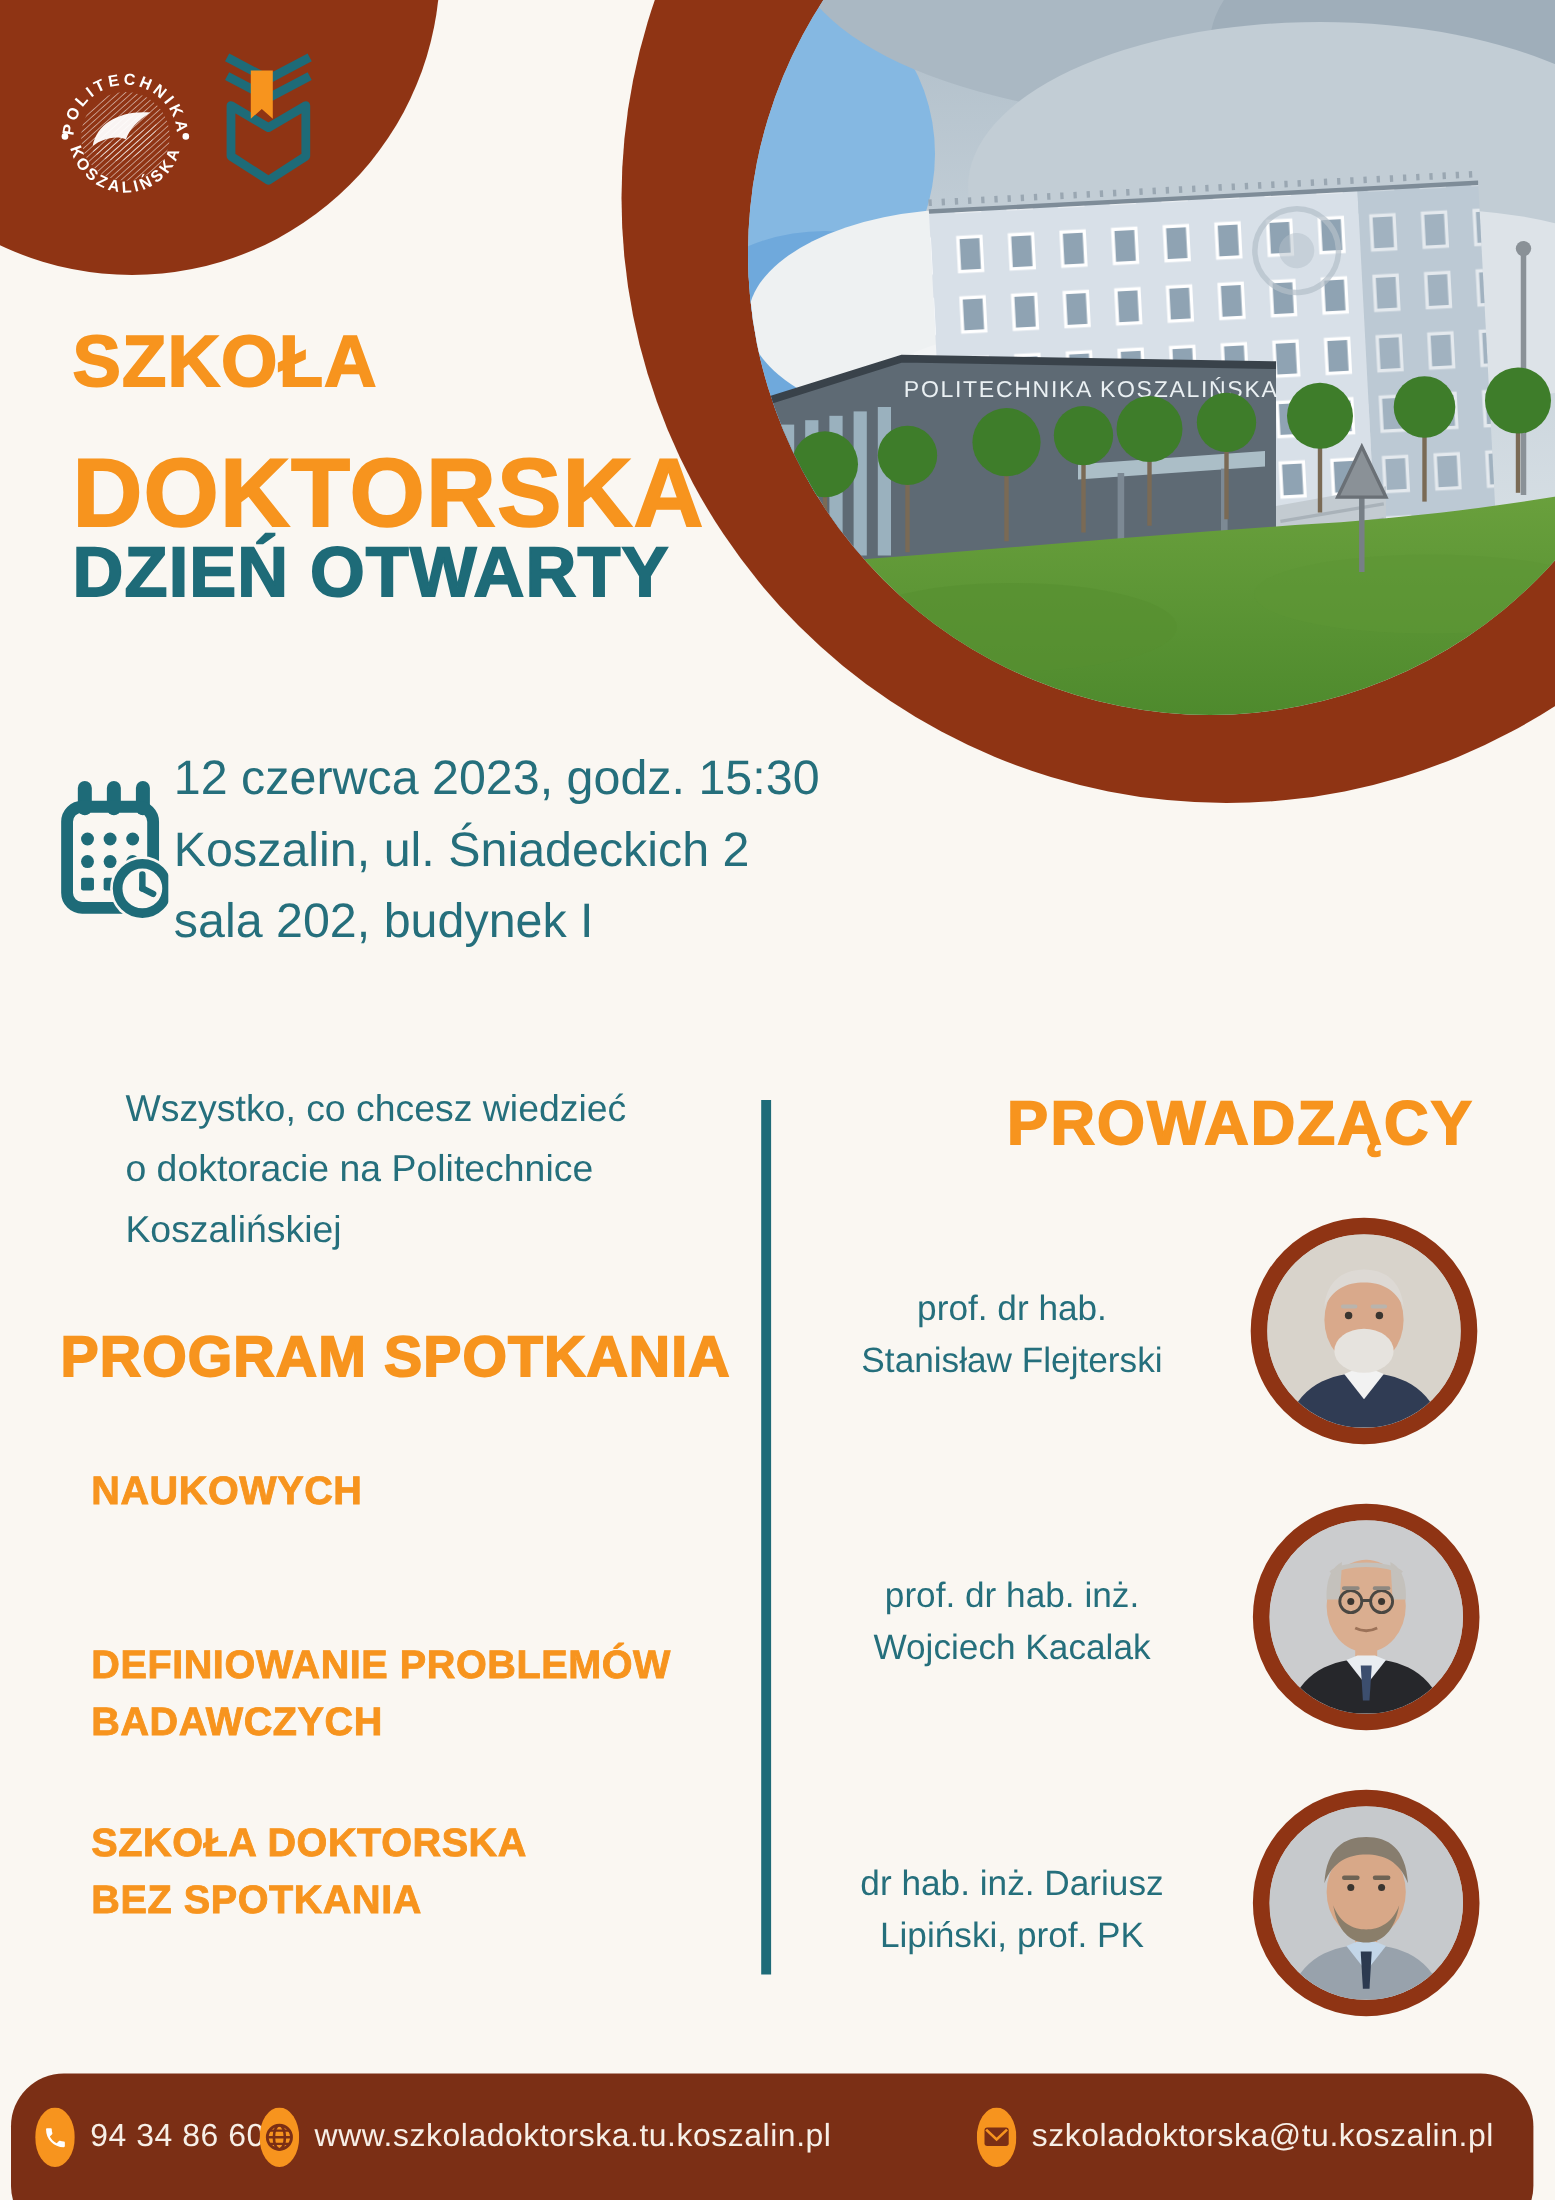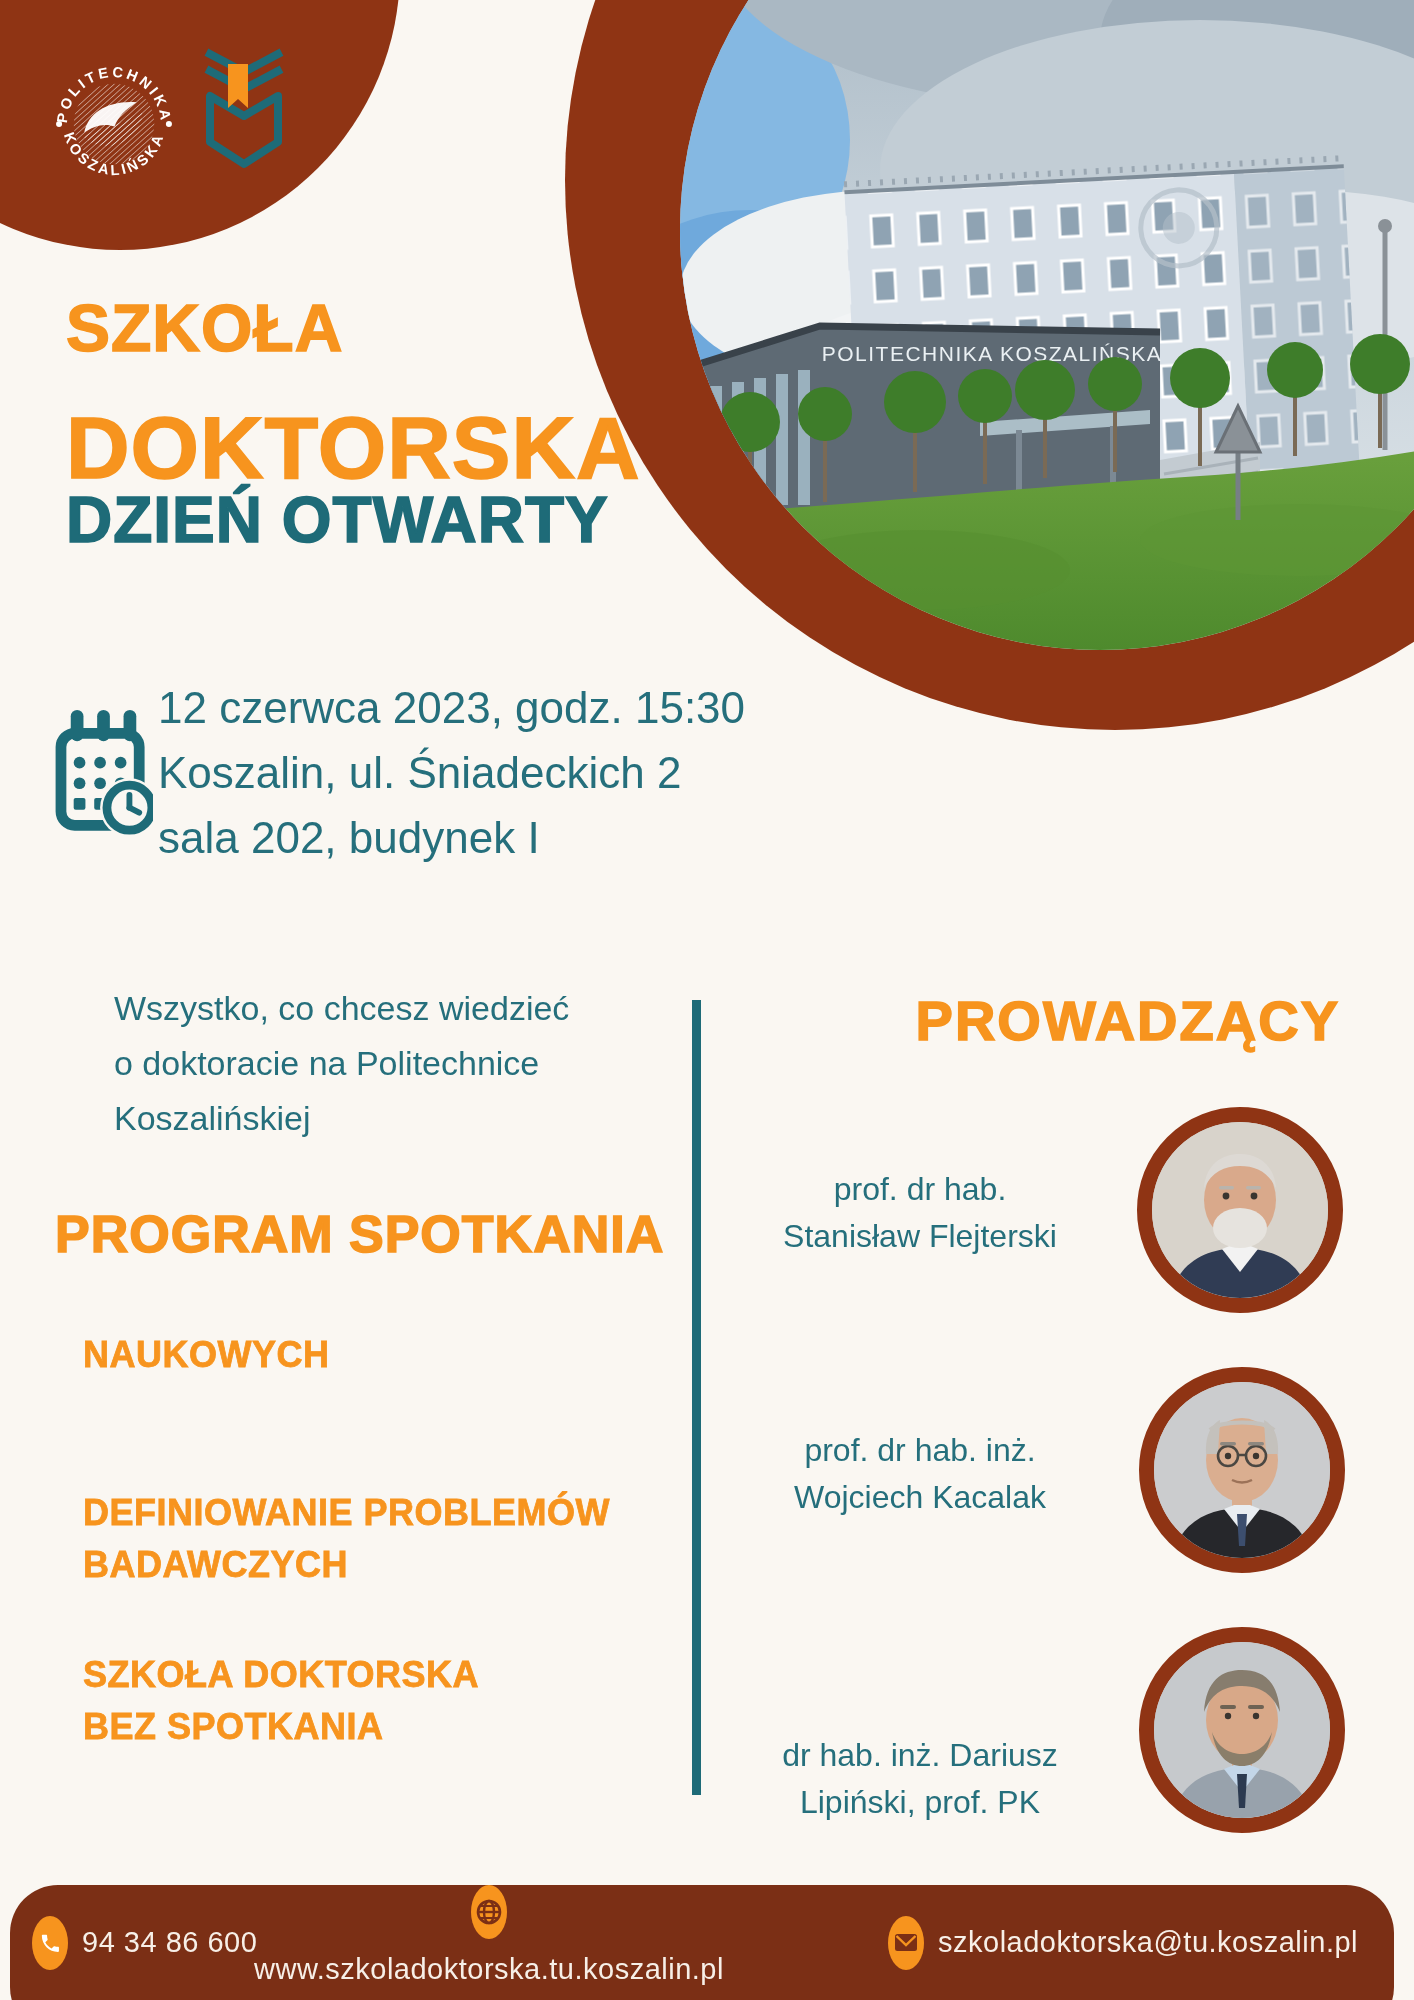--- a/index.html
+++ b/index.html
@@ -38,36 +38,36 @@
     letter-spacing:0.5px; z-index:3;}
   .pi-1{top:1329px;} .pi-2{top:1487px;} .pi-3{top:1649px;}
   
   .divider{position:absolute; left:692px; top:1000px; width:9px; height:795px;
     background:var(--teal,#1E6B78); z-index:3;}
   
   .presenters-heading{position:absolute; left:760px; top:993px; width:580px; text-align:right;
     font-size:56px; line-height:56px; color:var(--orange,#F7941E); letter-spacing:2px; z-index:3;}
   .presenter-text{position:absolute; left:705px; width:430px; text-align:center;
     font-size:32px; line-height:47px; color:var(--teal_text,#256F7C); z-index:3;}
-  .pt-1{top:1166px;} .pt-2{top:1427px;} .pt-3{top:1689px;margin-top:43px;}
+  .pt-1{top:1166px;} .pt-2{top:1427px;} .pt-3{top:1689px;}
   .presenter-photo{position:absolute; width:176px; height:176px; border-radius:50%;
     border:15px solid var(--rust,#8F3414); overflow:hidden; z-index:3; background:#ccc;}
   .pp-1{left:1137px; top:1107px;} .pp-2{left:1139px; top:1367px;} .pp-3{left:1139px; top:1627px;}
   .presenter-photo svg{display:block; width:176px; height:176px;}
   
   .av1 .bg{fill:#D8D3CB;} .av1 .skin{fill:#D9A98B;} .av1 .hair{fill:#DDD9D4;}
   .av1 .beard{fill:#E6E3DE;} .av1 .suit{fill:#303C54;} .av1 .shirt{fill:#F2F2F2;}
   .av2 .bg{fill:#CBCCCE;} .av2 .skin{fill:#DAAE90;} .av2 .hair{fill:#C4C1BC;} .av2 .suit{fill:#26272B;} .av2 .shirt{fill:#E9EDF1;} .av2 .tie{fill:#3C4E6E;}
   .av3 .bg{fill:#C6C9CC;} .av3 .skin{fill:#D8A888;} .av3 .hair{fill:#877D6E;}
   .av3 .beard{fill:#8A7E6A;} .av3 .suit{fill:#98A2AC;} .av3 .shirt{fill:#C3D6E8;} .av3 .tie{fill:#2C3A50;}
   
   .footer-bar{position:absolute; left:10px; top:1885px; width:1384px; height:150px;
     border-radius:48px; background:var(--bar_brown,#7B2F15); z-index:4;}
   .footer-group{position:absolute; top:0; height:115px; display:flex; align-items:center; gap:14px;}
-  .fg-phone{left:22px;} .fg-web{left:244px;flex-direction:column;} .fg-mail{left:878px;}
+  .fg-phone{left:22px;} .fg-web{left:226px;} .fg-mail{left:878px;}
   .footer-text{color:var(--footer_text,#F7EFE7); font-size:29px; letter-spacing:0.5px; font-weight:400;}
   .badge{width:36px; height:54px;}
   
   .teal-f{fill:var(--teal,#1E6B78);}
   .teal-s{stroke:var(--teal,#1E6B78); fill:none;}
 </style>
 </head>
 <body>
 
 <div class="poster">

